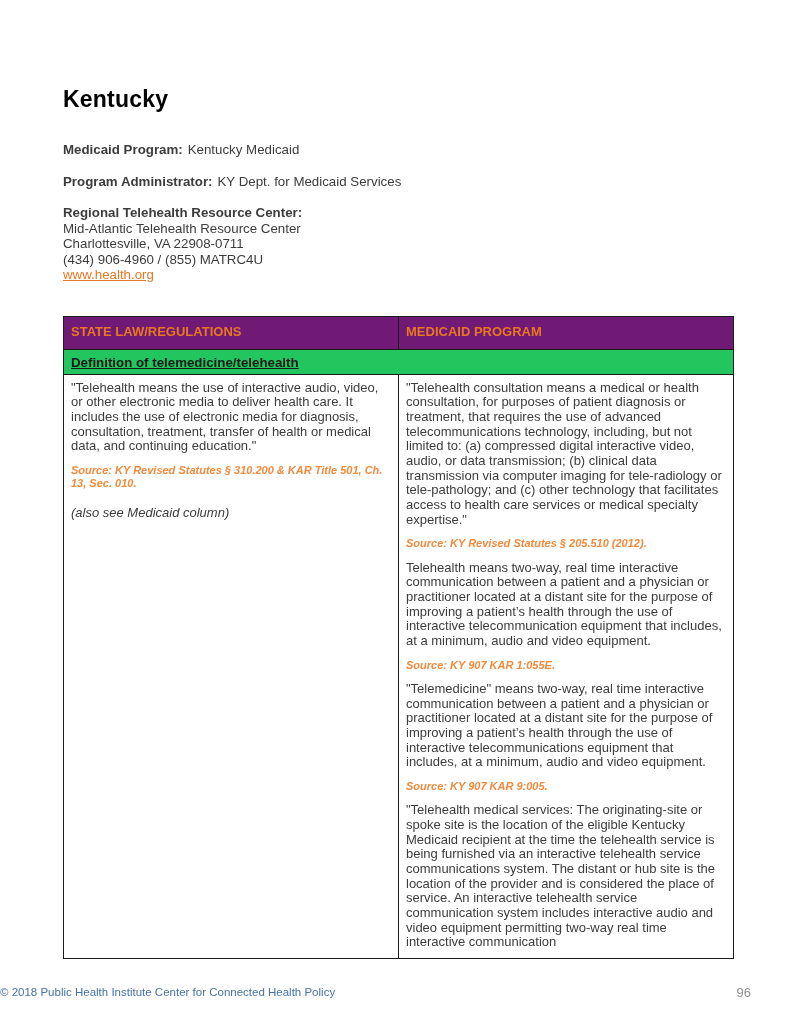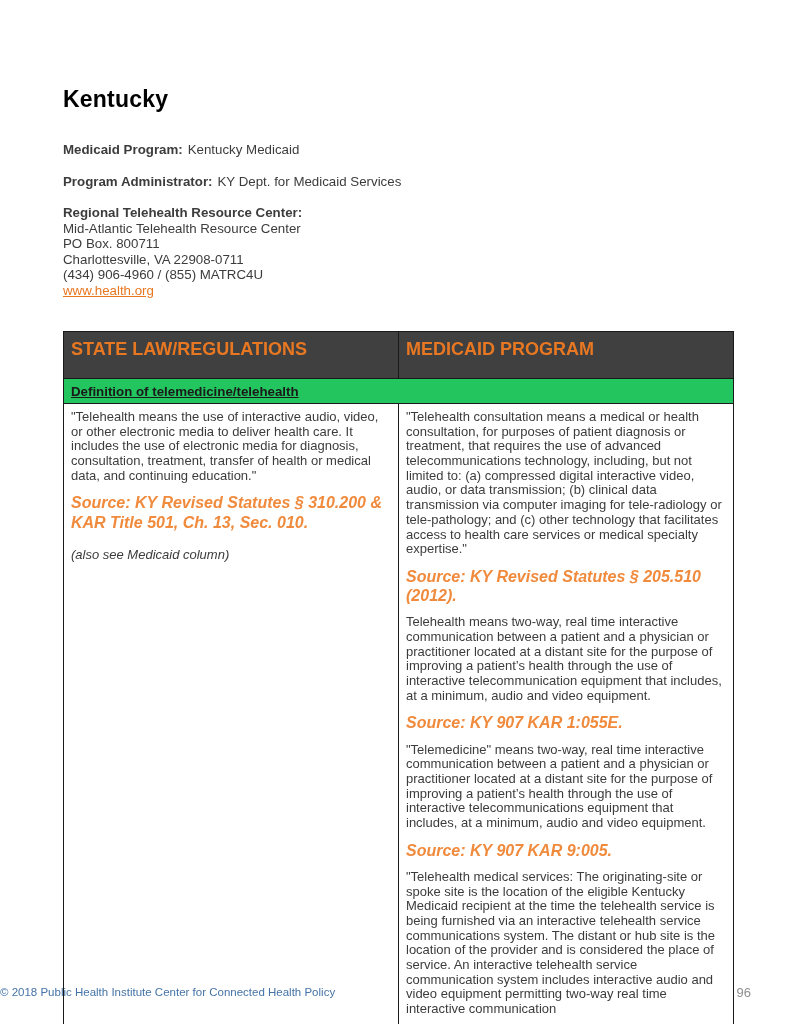--- a/index.html
+++ b/index.html
@@ -38,45 +38,45 @@
     width: 670px;
     border-collapse: collapse;
     table-layout: fixed;
   }
   table.reg-table td, table.reg-table th {
     border: 1px solid #1a1a1a;
     vertical-align: top;
     text-align: left;
   }
   th.col-head {
-    background: #404040;
+    background: #701a75;
     color: #e87722;
-    font-size: 18px;
+    font-size: 13px;
     font-weight: bold;
-    padding: 7px 7px 18px 7px;
+    padding: 7px 7px 10px 7px;
     width: 335px;
   }
   td.section-head {
     background: #22c55e;
     color: #1a1a1a;
     font-size: 13.3px;
     font-weight: bold;
     padding: 5px 7px 4px 7px;
     text-decoration: underline;
   }
   td.body-cell {
     font-size: 13px;
     line-height: 1.13;
     padding: 6px 7px 8px 7px;
   }
   .para { margin-bottom: 10px; }
   .para:last-child { margin-bottom: 0; }
   .source {
     color: #f08a3c;
-    font-size: 16px;
+    font-size: 11px;
     font-weight: bold;
     font-style: italic;
     line-height: 1.2;
     margin-bottom: 10px;
   }
   .note { font-style: italic; margin-top: 16px; }
   .footer {
     position: absolute;
     left: 0;
     bottom: 26px;
@@ -103,21 +103,20 @@
   <div class="meta">
     <div class="meta-group">
       <span class="meta-label">Medicaid Program:</span><span class="meta-value">Kentucky Medicaid</span>
     </div>
     <div class="meta-group">
       <span class="meta-label">Program Administrator:</span><span class="meta-value">KY Dept. for Medicaid Services</span>
     </div>
     <div class="meta-group">
       <div class="meta-label">Regional Telehealth Resource Center:</div>
       <div class="addr-line">Mid-Atlantic Telehealth Resource Center</div>
-      <div class="addr-line">PO Box. 800711</div>
       <div class="addr-line">Charlottesville, VA 22908-0711</div>
       <div class="addr-line">(434) 906-4960 / (855) MATRC4U</div>
       <div class="addr-line"><a class="link">www.health.org</a></div>
     </div>
   </div>
 
   <table class="reg-table">
     <tbody>
         <tr>
       <th class="col-head">STATE LAW/REGULATIONS</th>

